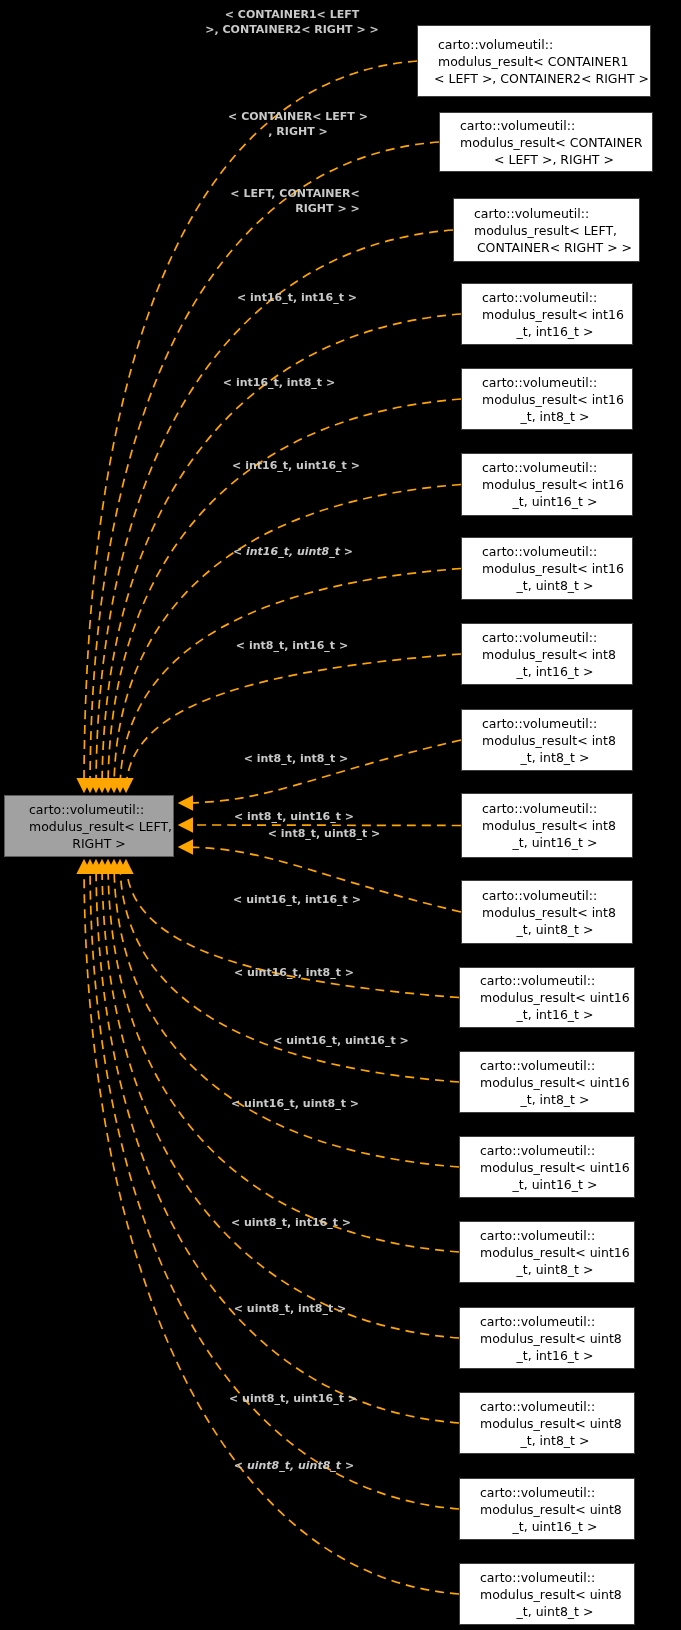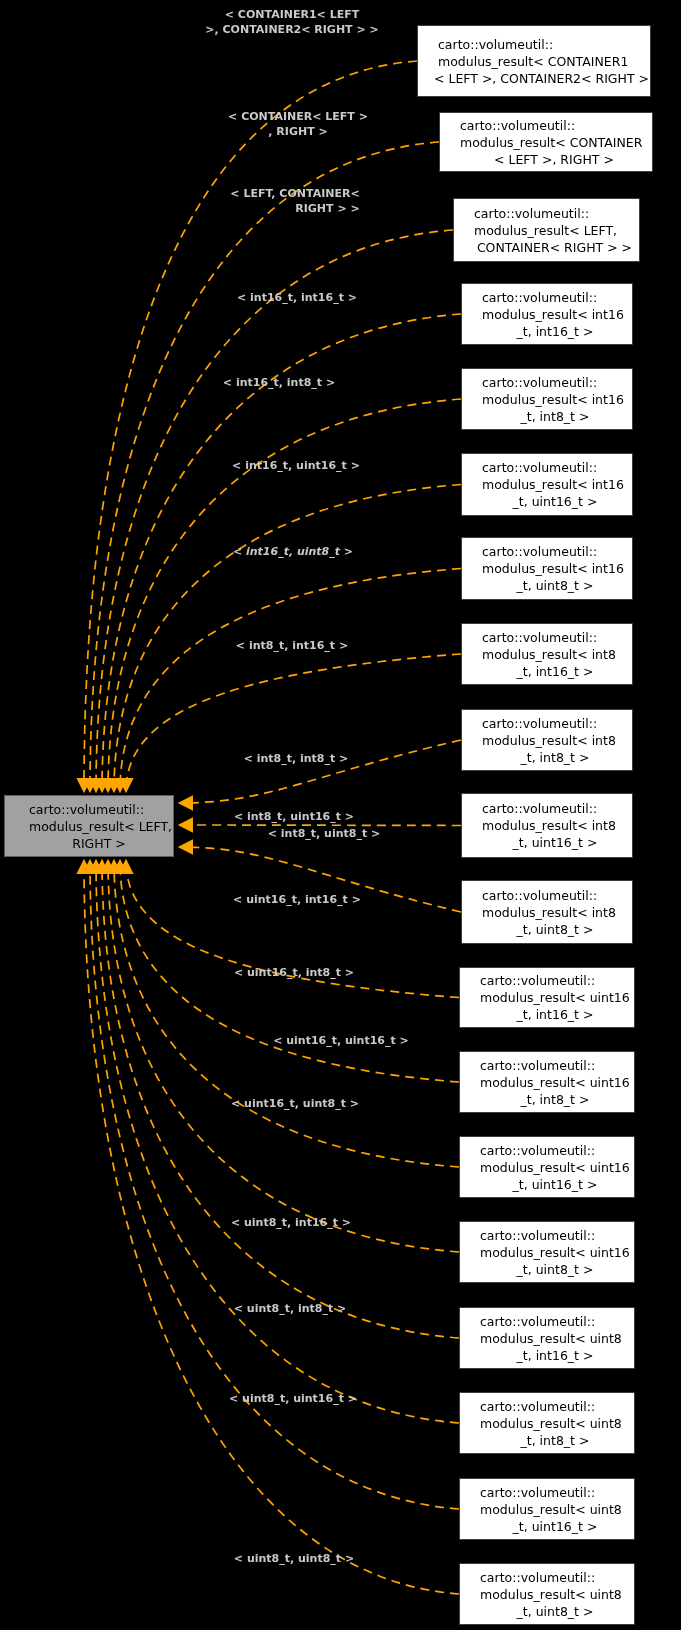--- a/index.html
+++ b/index.html
@@ -195,16 +195,16 @@
       <div class="nl last">_t, uint16_t &gt;</div>
     </div>
     <div class="edge-label" style="left: 293px; top: 1398px;">
       <div>&lt; uint8_t, uint16_t &gt;</div>
     </div>
     <div class="node spec" style="left: 459px; top: 1563px; width: 176px; height: 62px;">
       <div class="nl">carto::volumeutil::</div>
       <div class="nl">modulus_result&lt; uint8</div>
       <div class="nl last">_t, uint8_t &gt;</div>
     </div>
-    <div class="edge-label" style="left: 294px; top: 1558px;">
+    <div class="edge-label" style="left: 294px; top: 1465px; font-style: italic;">
       <div>&lt; uint8_t, uint8_t &gt;</div>
     </div>
   </div>
 
 </body></html>

